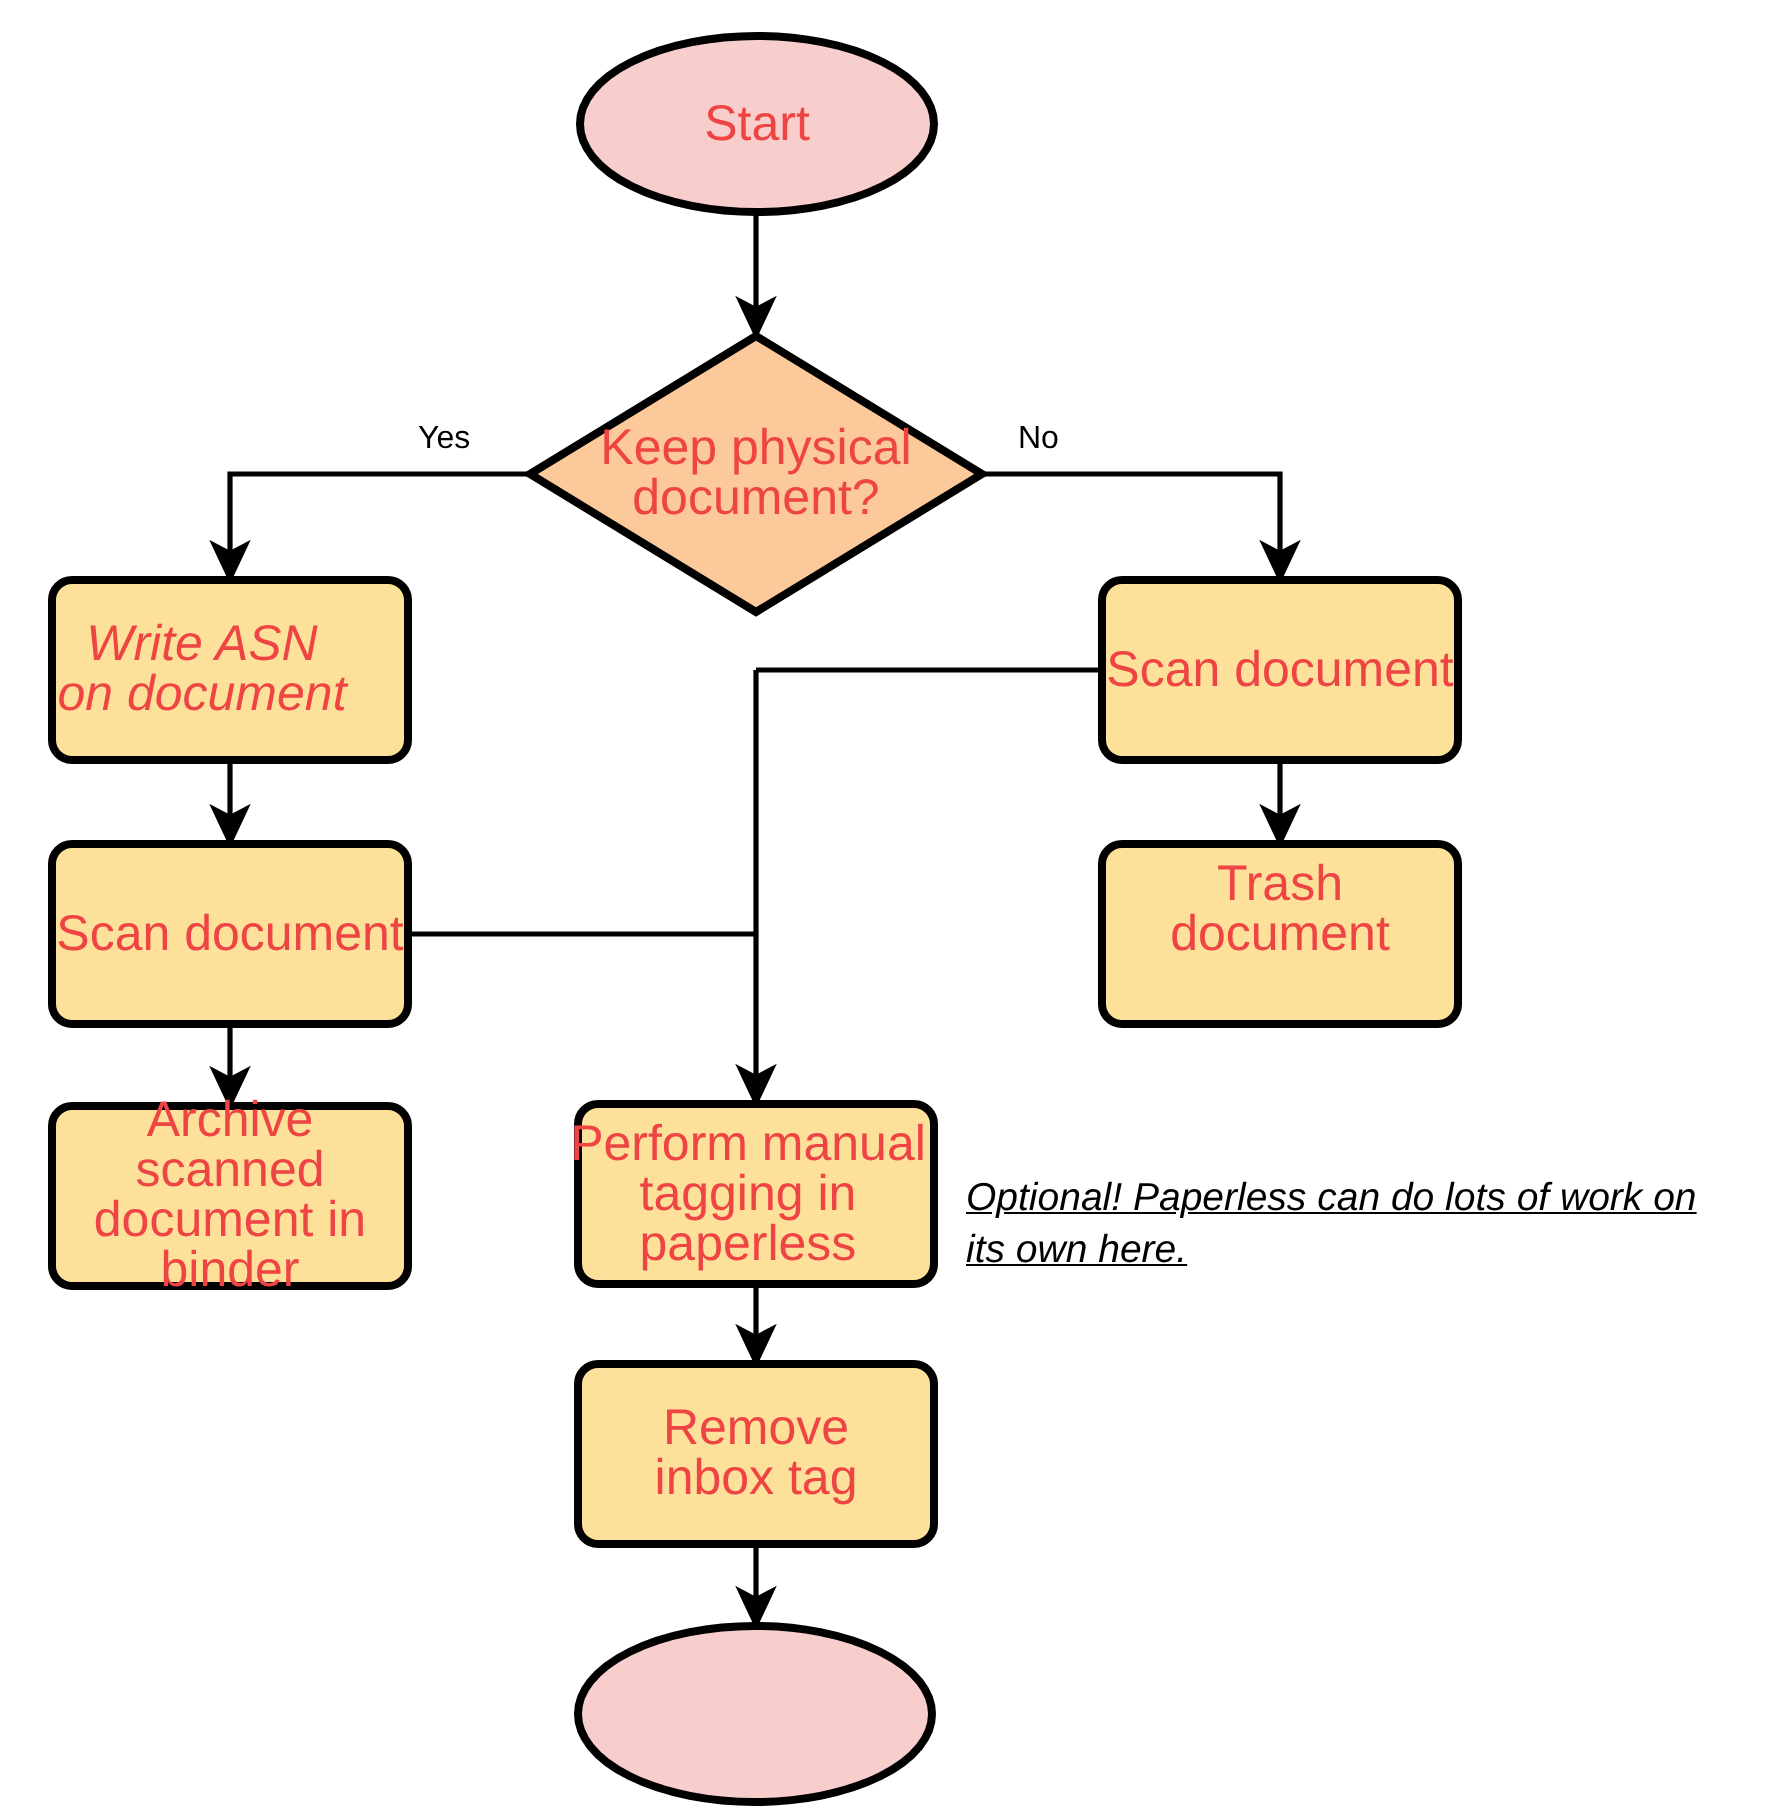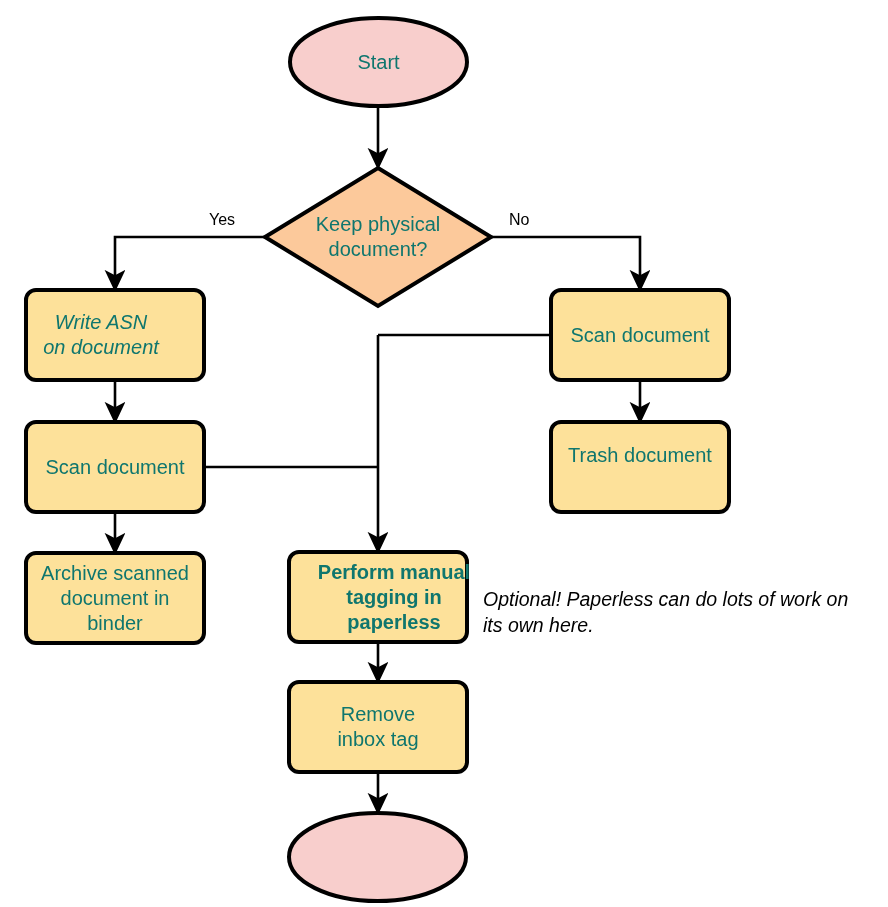--- a/index.html
+++ b/index.html
@@ -23,41 +23,42 @@
     top: 0;
     width: 888px;
     height: 907px;
   }
   .node-label {
     position: absolute;
     display: flex;
     align-items: center;
     justify-content: center;
     text-align: center;
-    color: #0f766e;
-    font-size: 20px;
+    color: #ef4444;
+    font-size: 25px;
     line-height: 25px;
     white-space: pre-line;
     pointer-events: none;
   }
   .edge-label {
     position: absolute;
     color: #000000;
     font-size: 16px;
     line-height: 22px;
     background: transparent;
     white-space: nowrap;
   }
   .note-text {
     position: absolute;
     color: #000000;
     font-size: 19.5px;
     line-height: 26px;
     font-style: italic;
     white-space: pre-line;
+    text-decoration: underline;
   }
 </style>
 </head>
 <body>
 
 <div id="canvas">
 
   <svg class="layer" viewBox="0 0 888 907" xmlns="http://www.w3.org/2000/svg">
     <defs>
       <marker id="arrow" markerWidth="10" markerHeight="10" refX="6.2" refY="4" orient="auto" markerUnits="strokeWidth">
@@ -122,21 +123,21 @@
   <div class="node-label" style="left:26px; top:422px; width:178px; height:90px;">Scan document</div>
 
   <div class="node-label" style="left:26px; top:553px; width:178px; height:90px;">Archive scanned
 document in
 binder</div>
 
   <div class="node-label" style="left:551px; top:290px; width:178px; height:90px;">Scan document</div>
 
   <div class="node-label" style="left:551px; top:410px; width:178px; height:90px;">Trash document</div>
 
-  <div class="node-label" style="left:305px; top:552px; width:178px; height:90px;font-weight:bold;">Perform manual
+  <div class="node-label" style="left:285px; top:552px; width:178px; height:90px;">Perform manual
 tagging in
 paperless</div>
 
   <div class="node-label" style="left:289px; top:682px; width:178px; height:90px;">Remove
 inbox tag</div>
 
 
   <div class="edge-label" style="left:209px; top:209px;">Yes</div>
 
   <div class="edge-label" style="left:509px; top:209px;">No</div>

